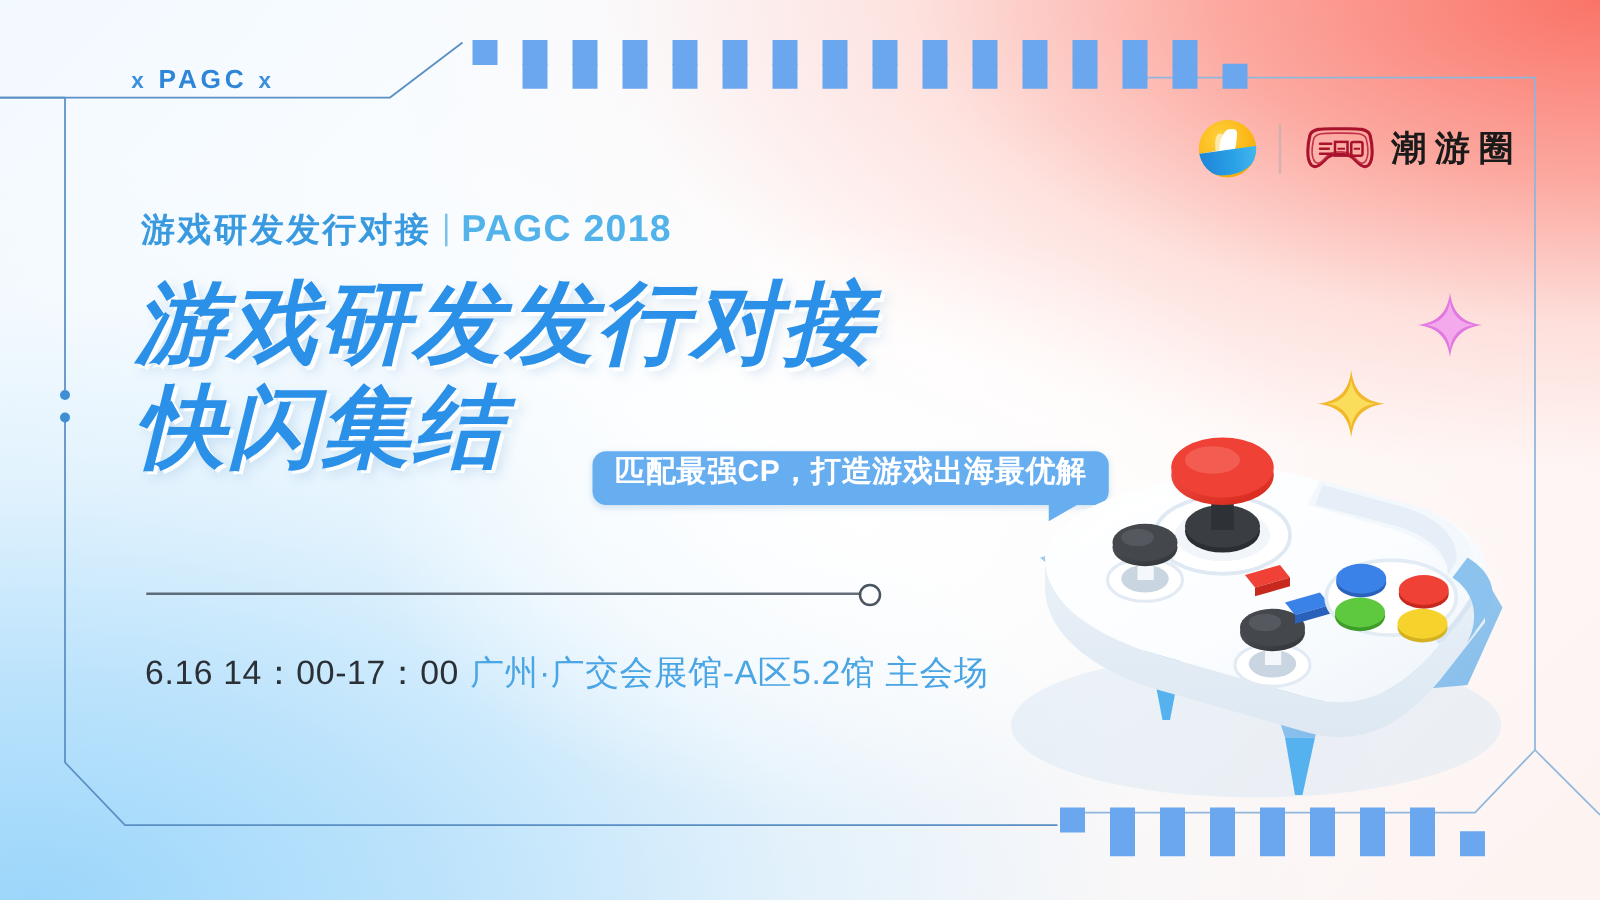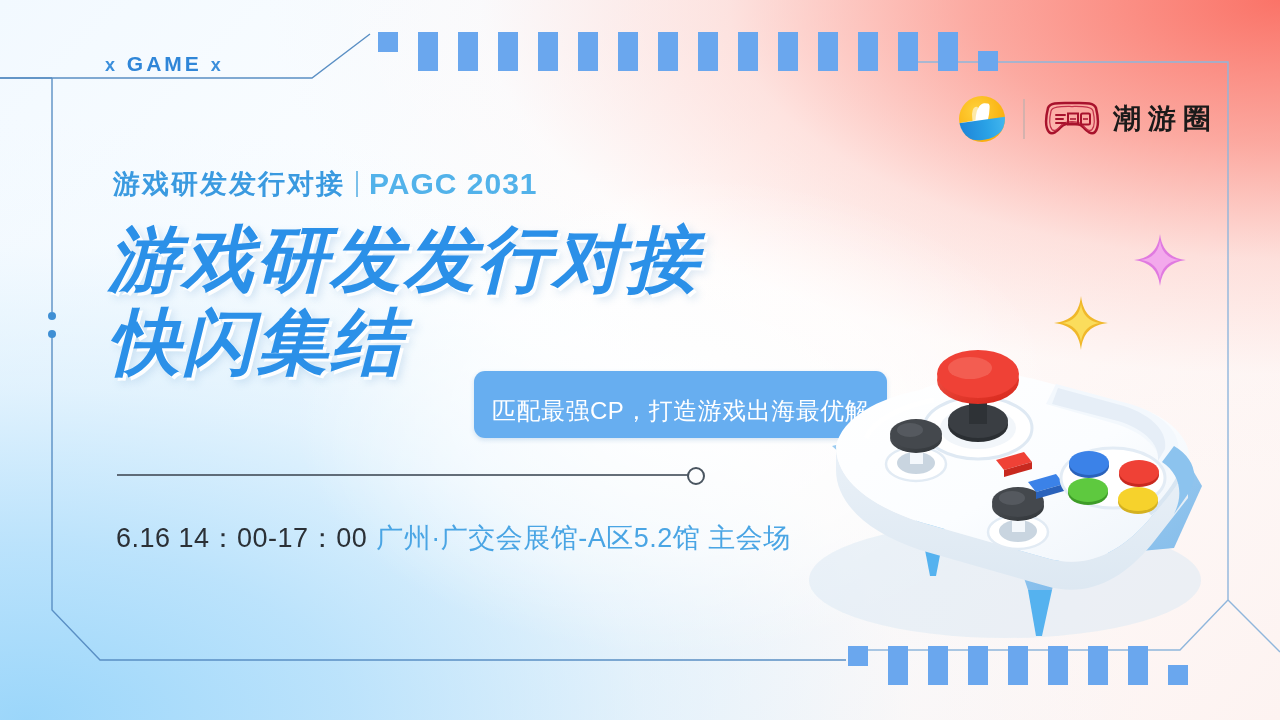--- a/index.html
+++ b/index.html
@@ -70,23 +70,23 @@
   .hl-line{
     font-size:72px;font-weight:900;font-style:italic;line-height:0.98;
     color:#2b90e8;letter-spacing:2px;
     text-shadow:3px 3px 0 rgba(255,255,255,.95), 5px 5px 9px rgba(120,170,215,.32);
     white-space:nowrap;
   }
   .hl-line.l2{margin-top:12px;}
 
   
   .badge{
-    position:absolute;left:474px;top:371px;
+    position:absolute;left:474px;top:361px;
     background:#67aef0;color:#ffffff;border-radius:11px;
-    padding:24px 18px 11px 18px;font-size:24px;font-weight:400;letter-spacing:.5px;
+    padding:0 18px 11px 18px;font-size:24px;font-weight:700;letter-spacing:.5px;
     box-shadow:0 2px 5px rgba(70,130,190,.22);
   }
   .badge:after{content:"";position:absolute;right:22px;bottom:-13px;
     width:0;height:0;border-left:0 solid transparent;border-right:26px solid transparent;
     border-top:15px solid #67aef0;}
 
   
   .rule{position:absolute;left:117px;top:474px;width:572px;height:2px;background:#4a5560;opacity:.85;}
   .rule-dot{position:absolute;left:687px;top:467px;width:14px;height:14px;border-radius:50%;
     border:2px solid #4a5560;background:transparent;}
@@ -123,21 +123,21 @@
     <path d="M900,62 L1228,62 L1228,600 L1180,650 L866,650" stroke="#8fb6dc" stroke-width="1.4" fill="none"></path>
 
     <path d="M1228,600 L1280,652" stroke="#8fb6dc" stroke-width="1.4" fill="none"></path>
 
     <circle cx="52" cy="316" r="4" fill="#3f8fd4"></circle>
     <circle cx="52" cy="334" r="4" fill="#3f8fd4"></circle>
   </svg>
 
   <div class="game-tag">
     <span class="x">x</span>
-    <span>GAME</span>
+    <span>PAGC</span>
     <span class="x">x</span>
   </div>
 
   <div class="checker" id="checker-top" style="left:378px;top:32px;">
       <div class="row r1">
         <div class="cell" style="background: rgb(106, 167, 238);"></div>
         <div class="cell" style="background: transparent;"></div>
         <div class="cell" style="background: rgb(106, 167, 238);"></div>
         <div class="cell" style="background: transparent;"></div>
         <div class="cell" style="background: rgb(106, 167, 238);"></div>
@@ -266,21 +266,21 @@
         </svg>
       </div>
       <div class="logo-word2">潮游圈</div>
     </div>
 
   </div>
 
   <div class="eventline">
     <span class="ev-cn">游戏研发发行对接</span>
     <span class="ev-bar"></span>
-    <span class="ev-en">PAGC 2031</span>
+    <span class="ev-en">PAGC 2018</span>
   </div>
 
   <div class="headline">
     <div class="hl-line l1">游戏研发发行对接</div>
     <div class="hl-line l2">快闪集结</div>
   </div>
 
   <div class="badge">匹配最强CP，打造游戏出海最优解</div>
 
   <div class="rule"></div>

